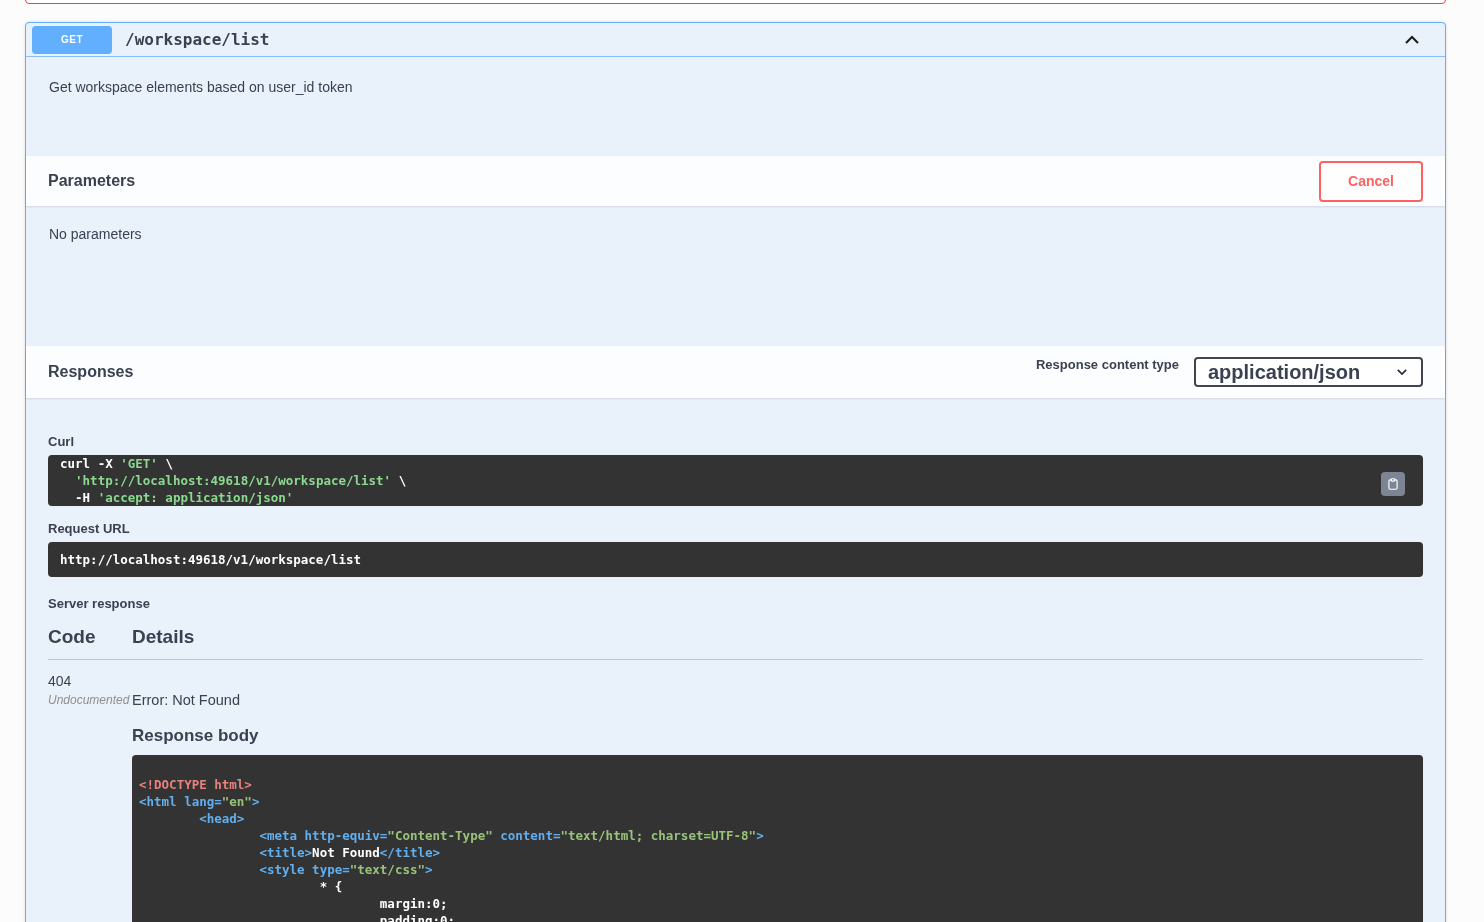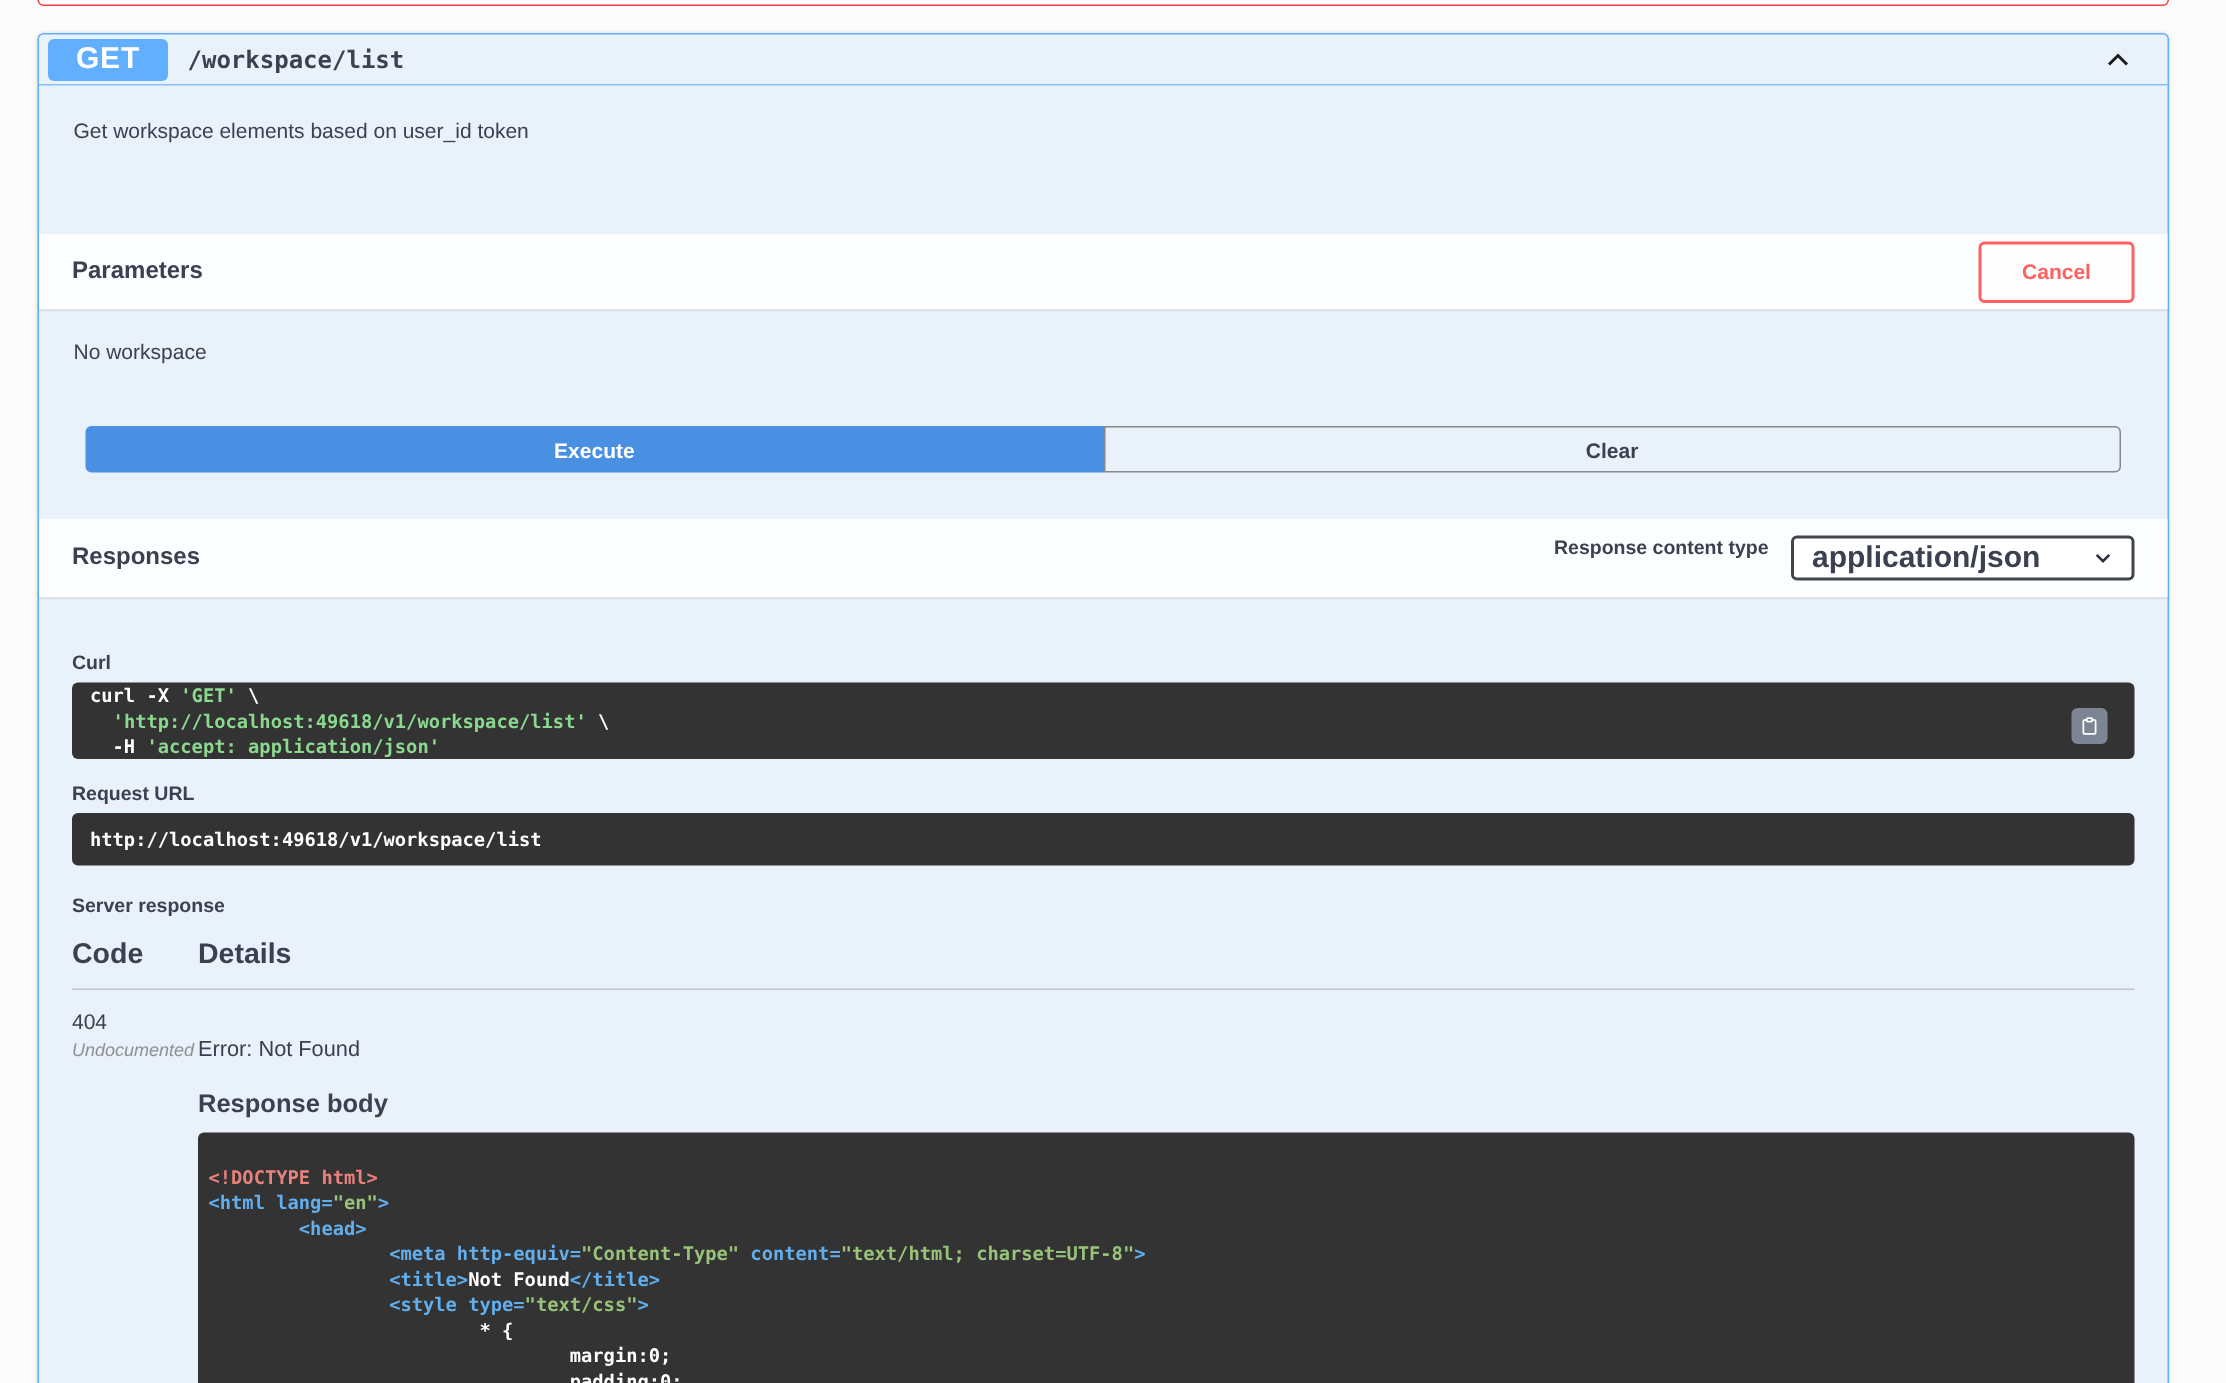--- a/index.html
+++ b/index.html
@@ -19,21 +19,21 @@
     position:absolute;left:25px;top:-19px;width:1421px;height:23px;
     border:1.5px solid var(--red-border);border-radius:4px;background:#fff;
   }
   .opblock{
     position:absolute;left:25px;top:22px;width:1421px;height:1150px;
     border:1px solid var(--panel-border);border-radius:4px;background:var(--panel-bg);
     box-shadow:0 0 3px rgba(0,0,0,.15);
   }
   .summary{display:flex;align-items:center;height:34px;padding:0 10px 0 6px;
     border-bottom:1px solid rgba(97,175,254,.75);cursor:pointer}
-  .method-badge{background:var(--badge);color:#fff;font-weight:bold;font-size:20px;
+  .method-badge{background:var(--badge);color:#fff;font-weight:bold;font-size:10px;
     border-radius:4px;width:80px;height:28px;display:flex;align-items:center;
     justify-content:center;letter-spacing:.5px}
   .path{font-family:"DejaVu Sans Mono",monospace;font-weight:bold;font-size:16px;
     color:var(--text);margin-left:13px}
   .collapse-btn{margin-left:auto;margin-right:8px;background:none;border:none;
     width:30px;height:30px;display:flex;align-items:center;justify-content:center;cursor:pointer;padding:0}
   .description{height:99px;padding:22px 23px 0;font-size:14px;color:var(--text)}
   .section-header{height:50px;background:var(--header-bg);display:flex;align-items:center;
     padding:16px 22px;box-shadow:0 1px 2px rgba(0,0,0,.1)}
   .section-header h4{margin:0;font-size:16px;font-weight:bold;color:var(--text)}
@@ -101,25 +101,21 @@
   </div>
 
   <div class="description">Get workspace elements based on user_id token</div>
 
   <div class="section-header">
     <h4>Parameters</h4>
     <button class="btn cancel">Cancel</button>
   </div>
 
   <div class="params-body">
-    <div class="no-params">No workspace</div>
-    <div class="execute-wrapper">
-      <button class="btn execute">Execute</button>
-      <button class="btn clear">Clear</button>
-    </div>
+    <div class="no-params">No parameters</div>
   </div>
 
   <div class="section-header responses-header">
     <h4>Responses</h4>
     <div class="content-type">
       <label>Response content type</label>
       <div class="select">
         <span>application/json</span>
         <span class="chev">
           <svg width="14" height="14" viewBox="0 0 20 20">

